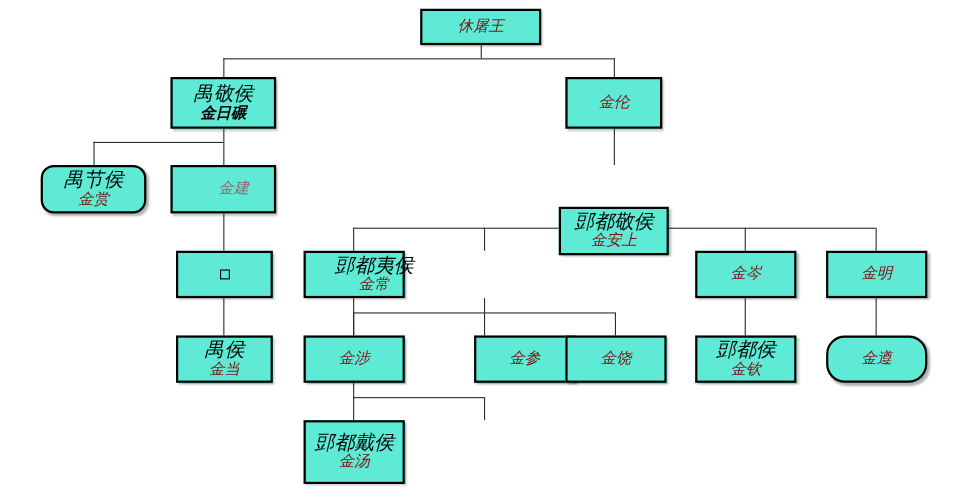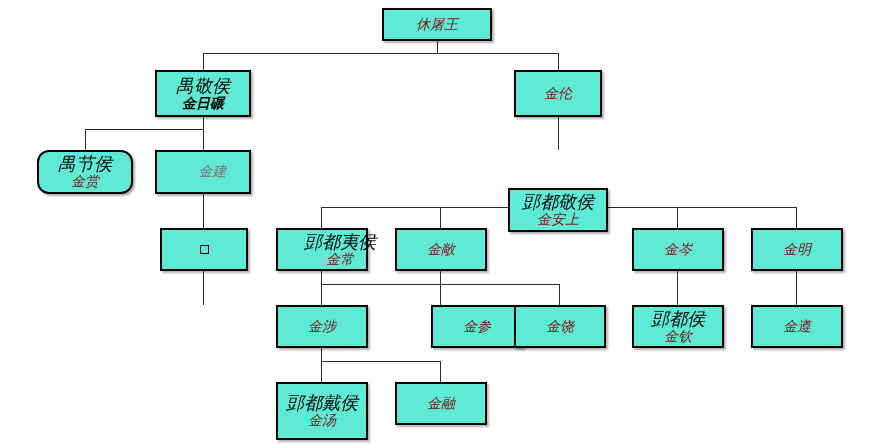--- a/index.html
+++ b/index.html
@@ -131,56 +131,54 @@
 
   <div class="node" style="left:160px;top:228px;width:88px;height:43px;">
     <span class="name tofu">□</span>
   </div>
 
   <div class="node" style="left:276px;top:228px;width:92px;height:43px;padding-left:36px;">
     <span class="title">郖都夷侯</span>
     <span class="name dark">金常</span>
   </div>
 
-  <div class="node" style="left:395px;top:228px;width:92px;height:43px;">
-    <span class="name dark">金敞</span>
-  </div>
 
   <div class="node" style="left:632px;top:228px;width:92px;height:43px;">
     <span class="name dark">金岑</span>
   </div>
 
   <div class="node" style="left:751px;top:228px;width:92px;height:43px;">
     <span class="name dark">金明</span>
   </div>
 
+  <div class="node" style="left:160px;top:305px;width:88px;height:43px;">
+    <span class="title">禺侯</span>
+    <span class="name dark">金当</span>
+  </div>
 
   <div class="node" style="left:276px;top:305px;width:92px;height:43px;">
     <span class="name dark">金涉</span>
   </div>
 
   <div class="node" style="left:395px;top:305px;width:92px;height:43px;margin-left:36px;">
     <span class="name dark">金参</span>
   </div>
 
   <div class="node" style="left:514px;top:305px;width:92px;height:43px;">
     <span class="name dark">金饶</span>
   </div>
 
   <div class="node" style="left:632px;top:305px;width:92px;height:43px;">
     <span class="title">郖都侯</span>
     <span class="name dark">金钦</span>
   </div>
 
-  <div class="node" style="left:751px;top:305px;width:92px;height:43px;">
+  <div class="node" style="left:751px;top:305px;width:92px;height:43px;border-radius:17px;">
     <span class="name dark">金遵</span>
   </div>
 
   <div class="node" style="left:276px;top:382px;width:92px;height:58px;">
     <span class="title">郖都戴侯</span>
     <span class="name dark">金汤</span>
   </div>
 
-  <div class="node" style="left:395px;top:382px;width:92px;height:43px;">
-    <span class="name dark">金融</span>
-  </div>
 
 </div>
 
 </body></html>

